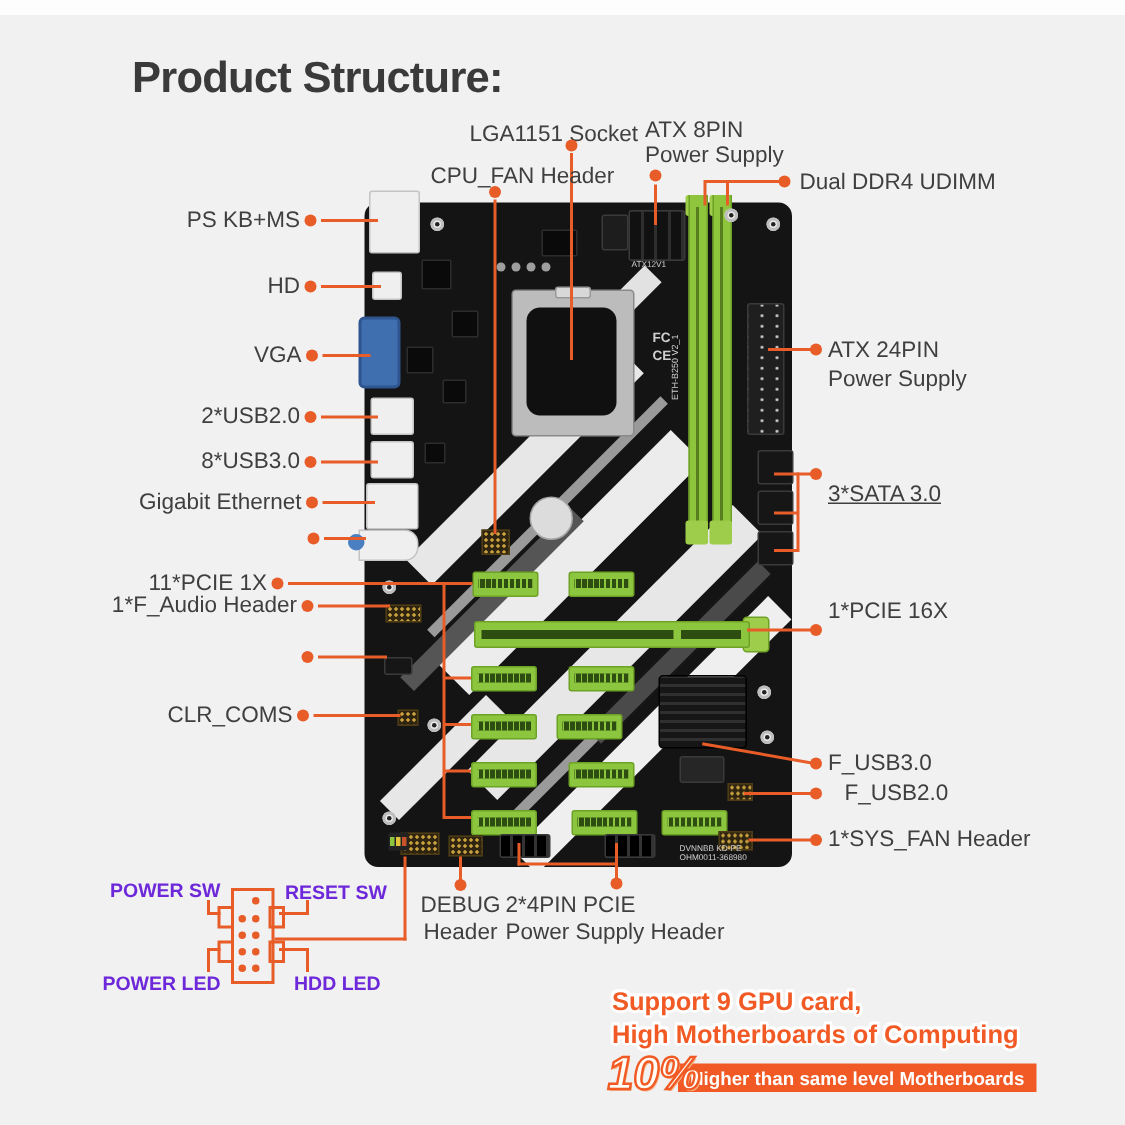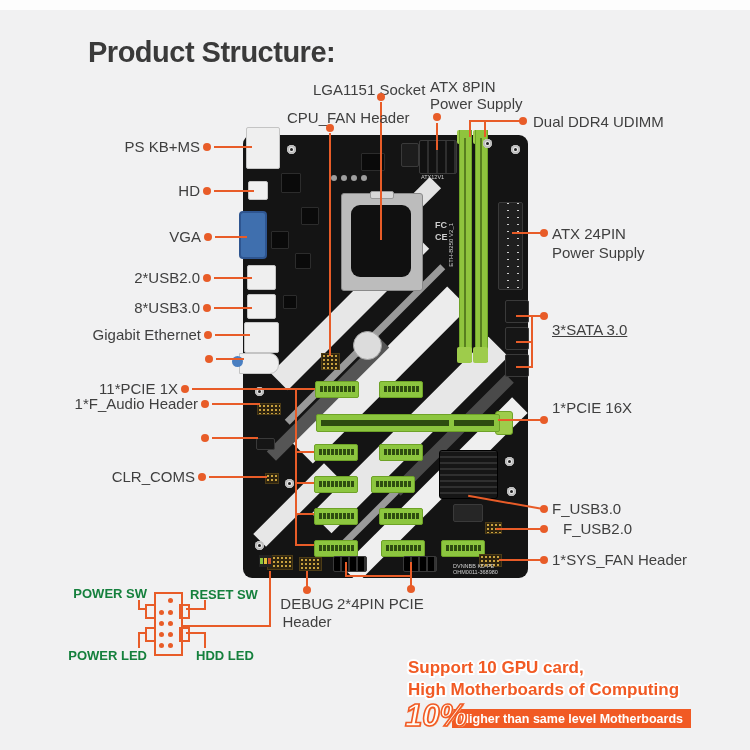--- a/index.html
+++ b/index.html
@@ -3,21 +3,21 @@
 <meta charset="utf-8">
 <style>
   html,body{margin:0;padding:0;}
   body{width:750px;height:750px;position:relative;overflow:hidden;
        background:#f1f1f2;font-family:"Liberation Sans","DejaVu Sans",sans-serif;}
   .abs{position:absolute;}
   
   .page-title{font-size:29px;font-weight:bold;color:#3a3a3a;letter-spacing:-0.5px;}
   .lbl{font-size:15px;color:#3f3f3f;white-space:nowrap;line-height:17px;}
   .lbl2{display:block;}
-  .orange-lbl{font-size:13px;font-weight:bold;color:#15803d;white-space:nowrap;}
+  .orange-lbl{font-size:13px;font-weight:bold;color:#6d28d9;white-space:nowrap;}
   
   .dot{width:8px;height:8px;border-radius:50%;background:#e85c28;flex:0 0 auto;}
   .hline{height:2px;background:#e85c28;}
   .vline{width:2px;background:#e85c28;}
   .co-left{position:absolute;display:flex;align-items:center;gap:3px;}
   .co-left .hline{flex:0 0 auto;}
   .ra{text-align:right;}
   
   .board{position:absolute;left:243px;top:135px;width:285px;height:443px;
          background:#141414;border-radius:9px;}
@@ -325,20 +325,21 @@
   <span class="lbl2">Header</span>
 </div>
 
 <div class="vline abs" style="left:345px;top:562px;height:15px;"></div>
 <div class="vline abs" style="left:410px;top:562px;height:15px;"></div>
 <div class="hline abs" style="left:345px;top:575px;width:67px;"></div>
 <div class="vline abs" style="left:410px;top:575px;height:11px;"></div>
 <div class="dot abs" style="left:407px;top:585px;"></div>
 <div class="lbl abs" style="left:337px;top:595px;width:152px;line-height:18px;">
   <span>2*4PIN PCIE</span>
+  <span class="lbl2">Power Supply Header</span>
 </div>
 
 <div class="hline abs" style="left:183px;top:625px;width:88px;"></div>
 <div class="vline abs" style="left:269px;top:571px;height:56px;"></div>
 
 <div class="abs" style="left:154px;top:592px;width:25px;height:60px;border:2px solid #e85c28;"></div>
 <div class="pin" style="left:168px;top:598px;"></div>
 <div class="pin" style="left:159px;top:610px;"></div>
 <div class="pin" style="left:168px;top:610px;"></div>
 <div class="pin" style="left:159px;top:621px;"></div>
@@ -357,16 +358,16 @@
 <div class="hline abs" style="left:186px;top:608px;width:20px;"></div>
 <div class="hline abs" style="left:138px;top:632px;width:9px;"></div>
 <div class="vline abs" style="left:138px;top:632px;height:16px;"></div>
 <div class="hline abs" style="left:186px;top:632px;width:20px;"></div>
 <div class="vline abs" style="left:204px;top:632px;height:16px;"></div>
 <div class="orange-lbl abs" style="left:60px;top:586px;width:87px;text-align:right;">POWER SW</div>
 <div class="orange-lbl abs" style="left:190px;top:587px;">RESET SW</div>
 <div class="orange-lbl abs" style="left:57px;top:648px;width:90px;text-align:right;">POWER LED</div>
 <div class="orange-lbl abs" style="left:196px;top:648px;">HDD LED</div>
 
-<div class="promo-line abs" style="left:408px;top:658px;">Support 10 GPU card,</div>
+<div class="promo-line abs" style="left:408px;top:658px;">Support 9 GPU card,</div>
 <div class="promo-line abs" style="left:408px;top:680px;">High Motherboards of Computing</div>
 <div class="promo-banner" style="left:452px;top:709px;height:19px;">Higher than same level Motherboards</div>
 <div class="promo-pct abs" style="left:405px;top:698px;">10%</div>
 
 </body></html>

